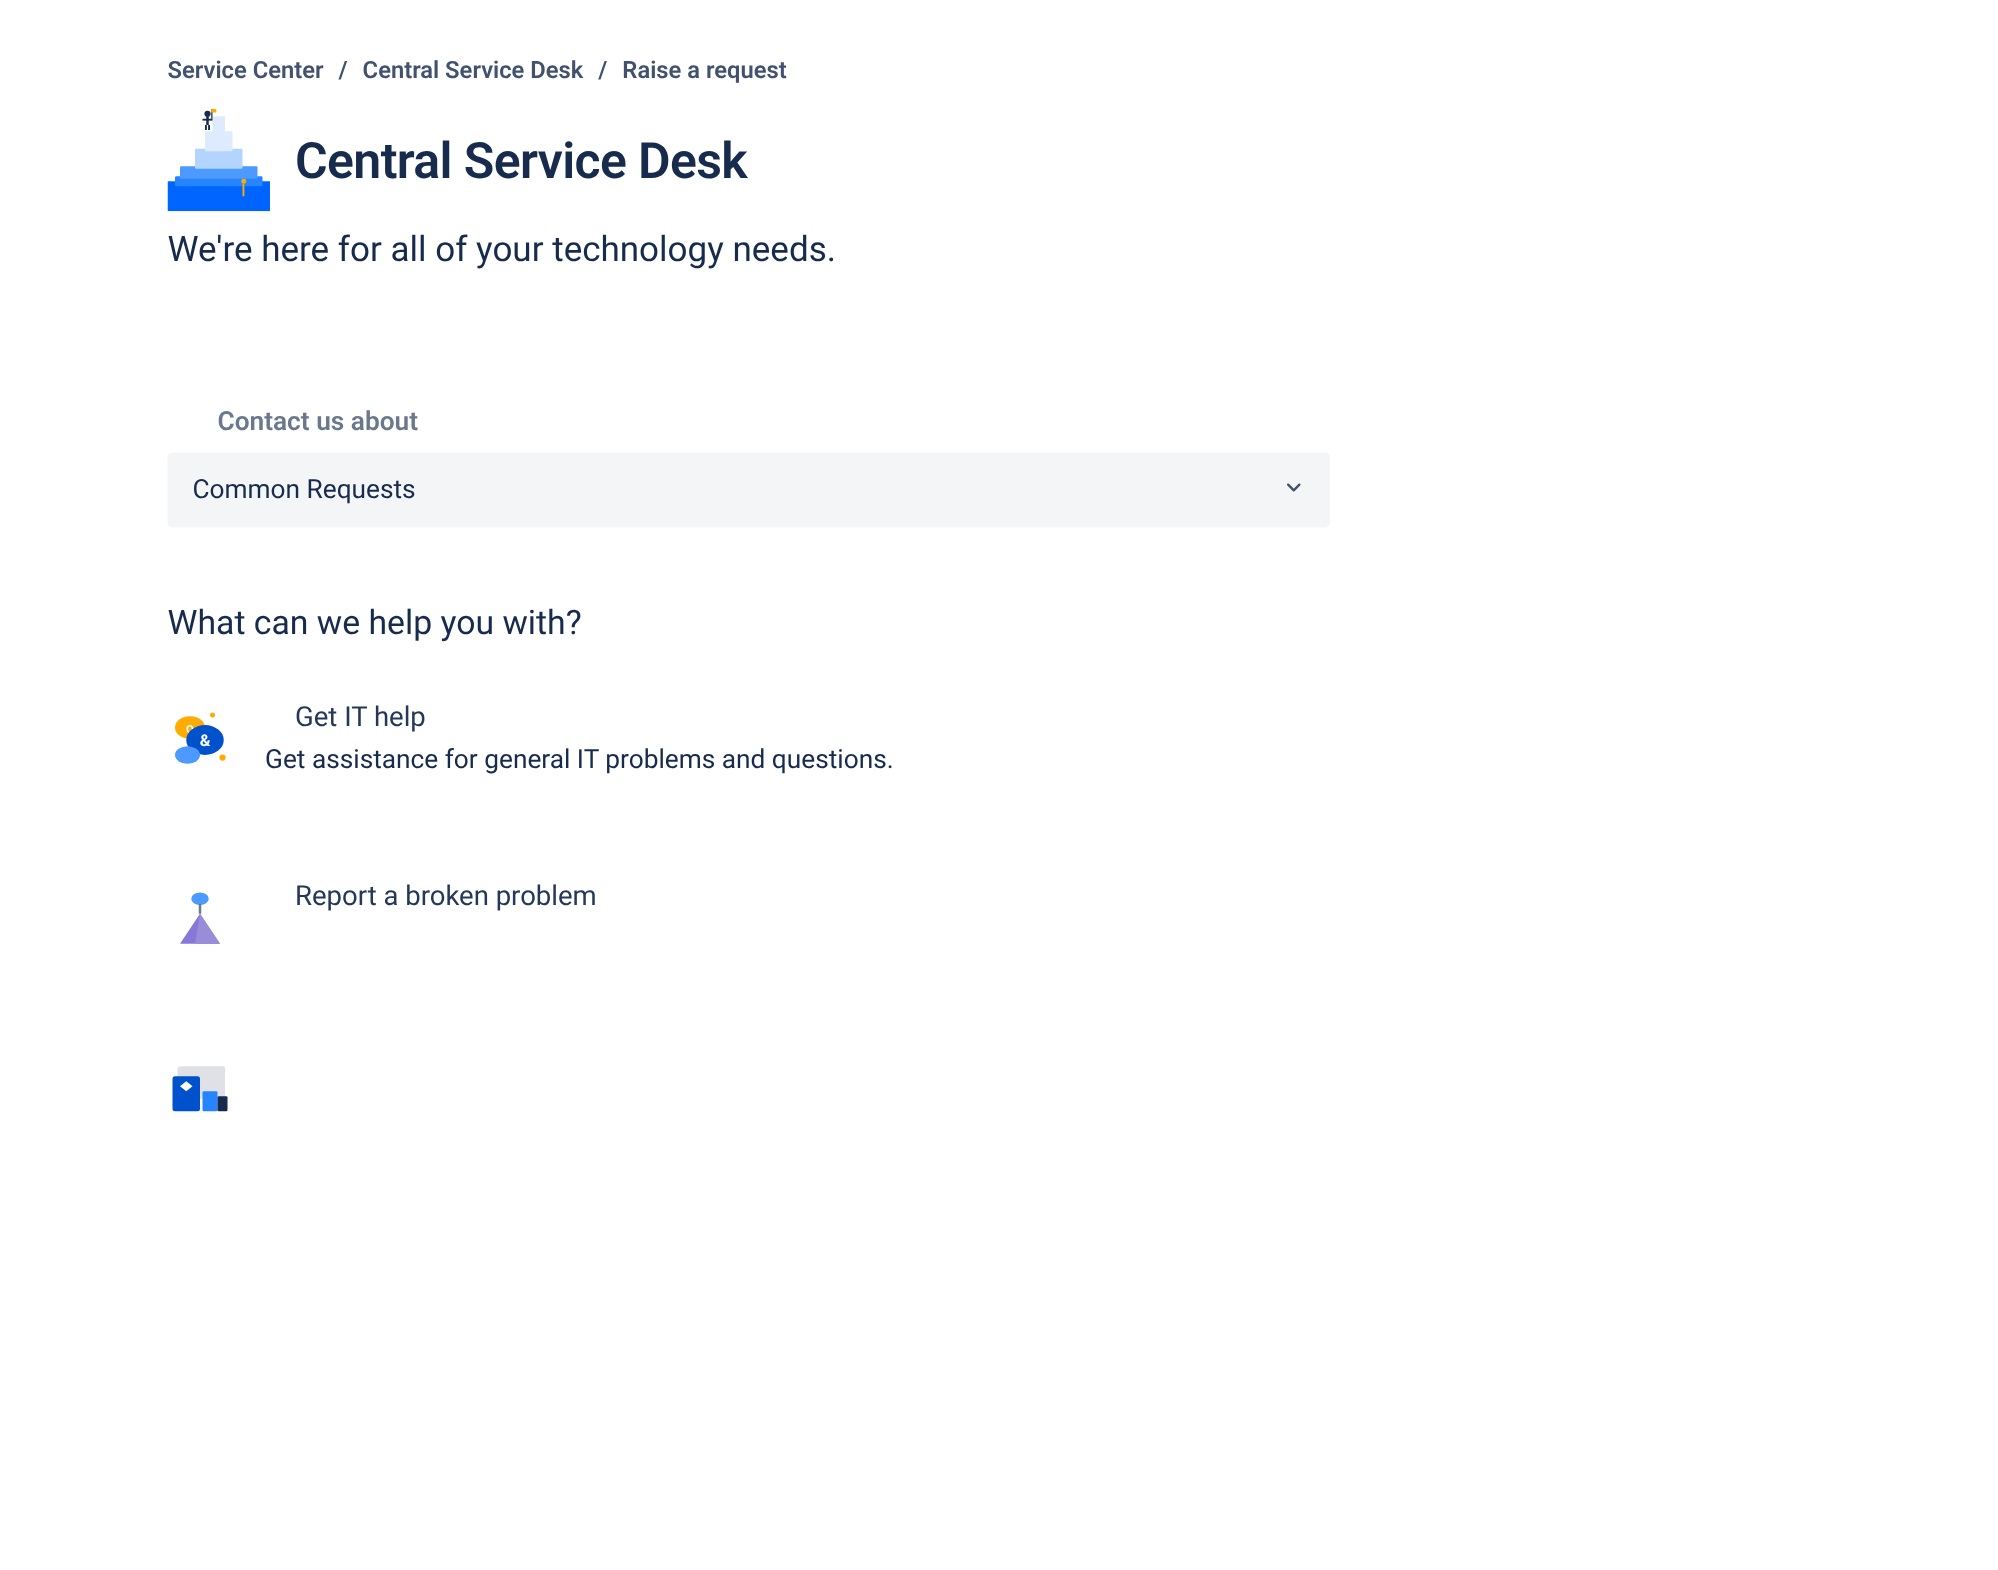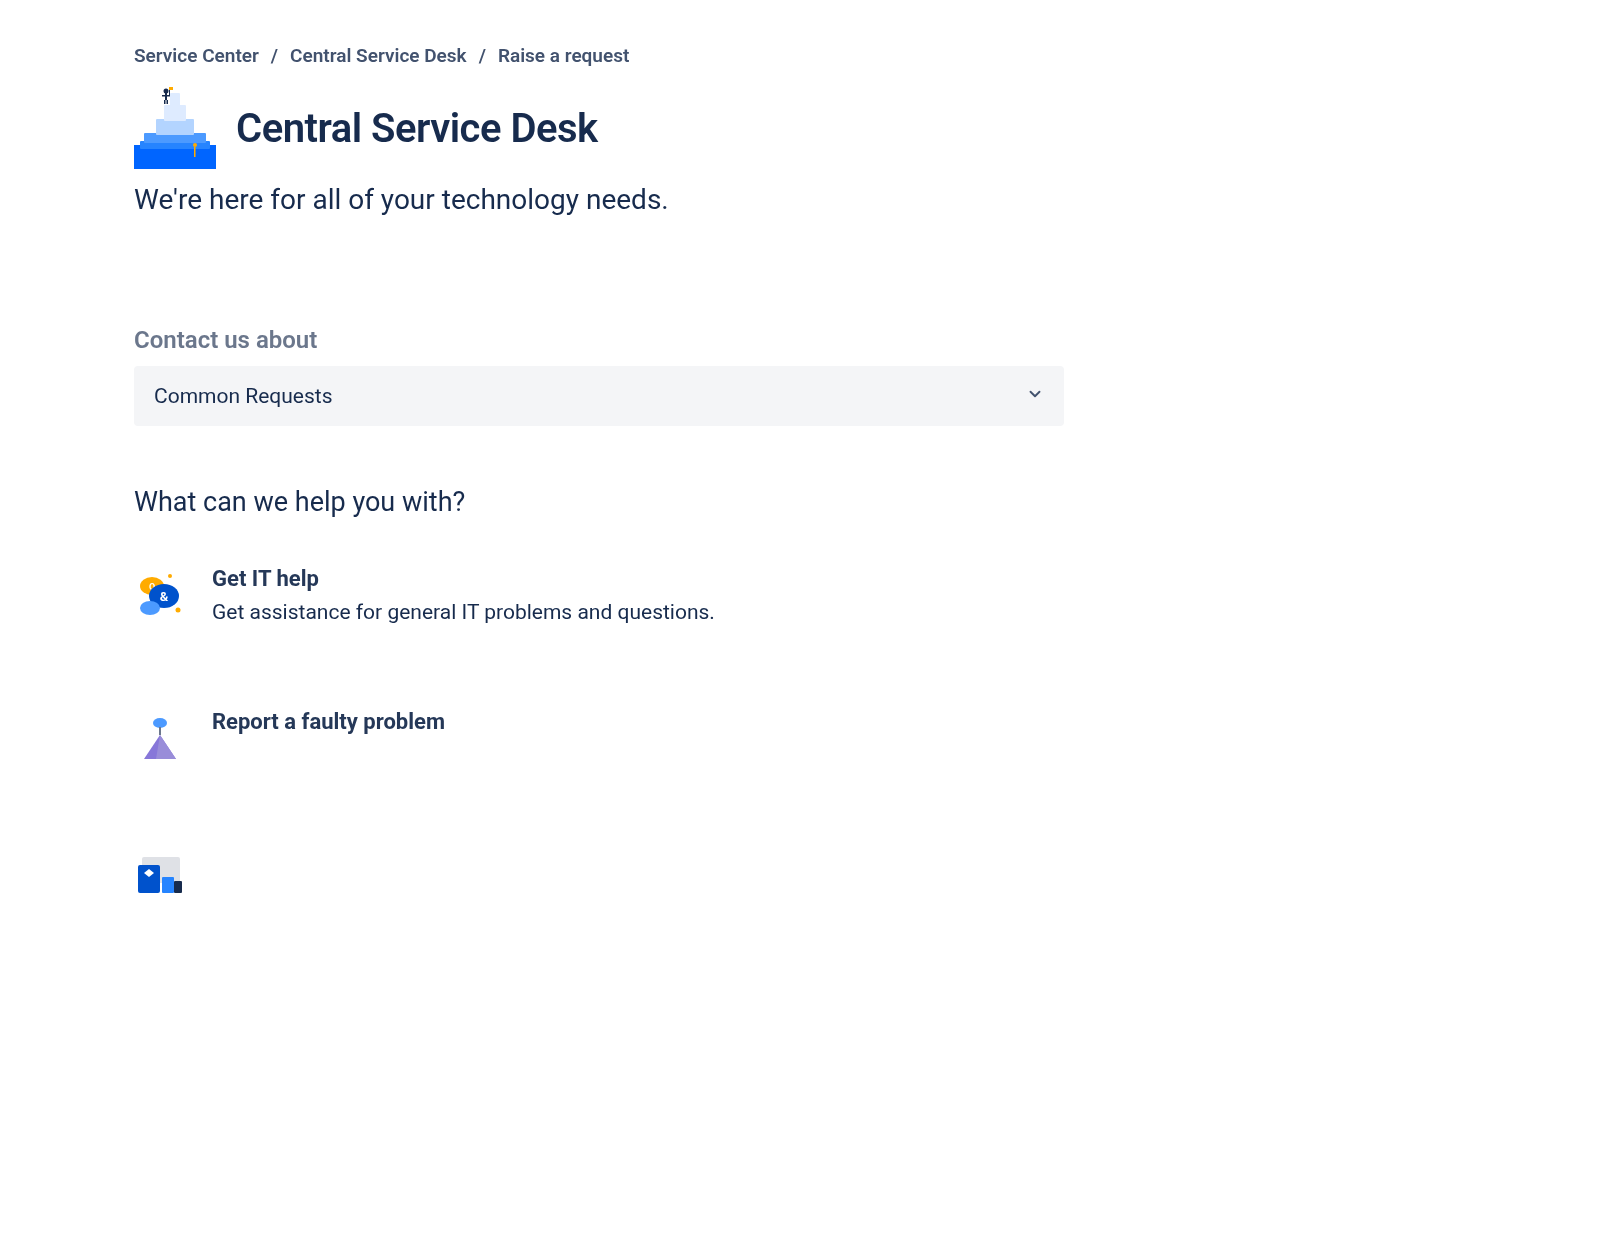--- a/index.html
+++ b/index.html
@@ -47,24 +47,25 @@
       font-weight: 600;
       color: #172B4D;
       letter-spacing: -0.5px;
     }
     .subtitle {
       font-size: 28px;
       color: #172B4D;
       margin-bottom: 110px;
     }
     .section-label {
-      font-size: 24px;
+      font-size: 21px;
       font-weight: 600;
       color: #6B778C;
       margin-bottom: 12px;
+      margin-left: 40px;
     }
     .dropdown {
       background: #F4F5F7;
       border-radius: 4px;
       padding: 18px 20px;
       display: flex;
       align-items: center;
       justify-content: space-between;
       cursor: pointer;
       margin-bottom: 60px;
@@ -96,23 +97,24 @@
       width: 52px;
       height: 52px;
       flex-shrink: 0;
       margin-top: 2px;
     }
     .request-content {
       flex: 1;
     }
     .request-title {
       font-size: 22px;
-      font-weight: 700;
+      font-weight: 400;
       color: #253858;
       margin-bottom: 6px;
+      margin-left: 24px;
     }
     .request-desc {
       font-size: 21px;
       color: #172B4D;
       line-height: 1.5;
     }
   </style>
 </head>
 <body>
 
@@ -183,21 +185,21 @@
 <div class="request-item">
   <div class="request-icon">
     <svg viewBox="0 0 52 52" width="52" height="52">
       <ellipse cx="26" cy="12" rx="7" ry="5" fill="#4C9AFF"></ellipse>
       <rect x="25" y="16" width="2" height="8" fill="#6B778C"></rect>
       <polygon points="10,48 26,24 42,48" fill="#8777D9"></polygon>
       <polygon points="22,48 26,24 42,48" fill="#998DD9"></polygon>
     </svg>
   </div>
   <div class="request-content">
-    <div class="request-title">Report a faulty problem</div>
+    <div class="request-title">Report a broken problem</div>
   </div>
 </div>
 
 <div class="request-item">
   <div class="request-icon">
     <svg viewBox="0 0 52 52" width="52" height="52">
       <rect x="8" y="12" width="38" height="26" fill="#DFE1E6" rx="2"></rect>
       <rect x="4" y="20" width="22" height="28" fill="#0052CC" rx="2"></rect>
       <polygon points="10,28 15,24 20,28 15,32" fill="#fff"></polygon>
       <rect x="28" y="32" width="12" height="16" fill="#2684FF" rx="1"></rect>

